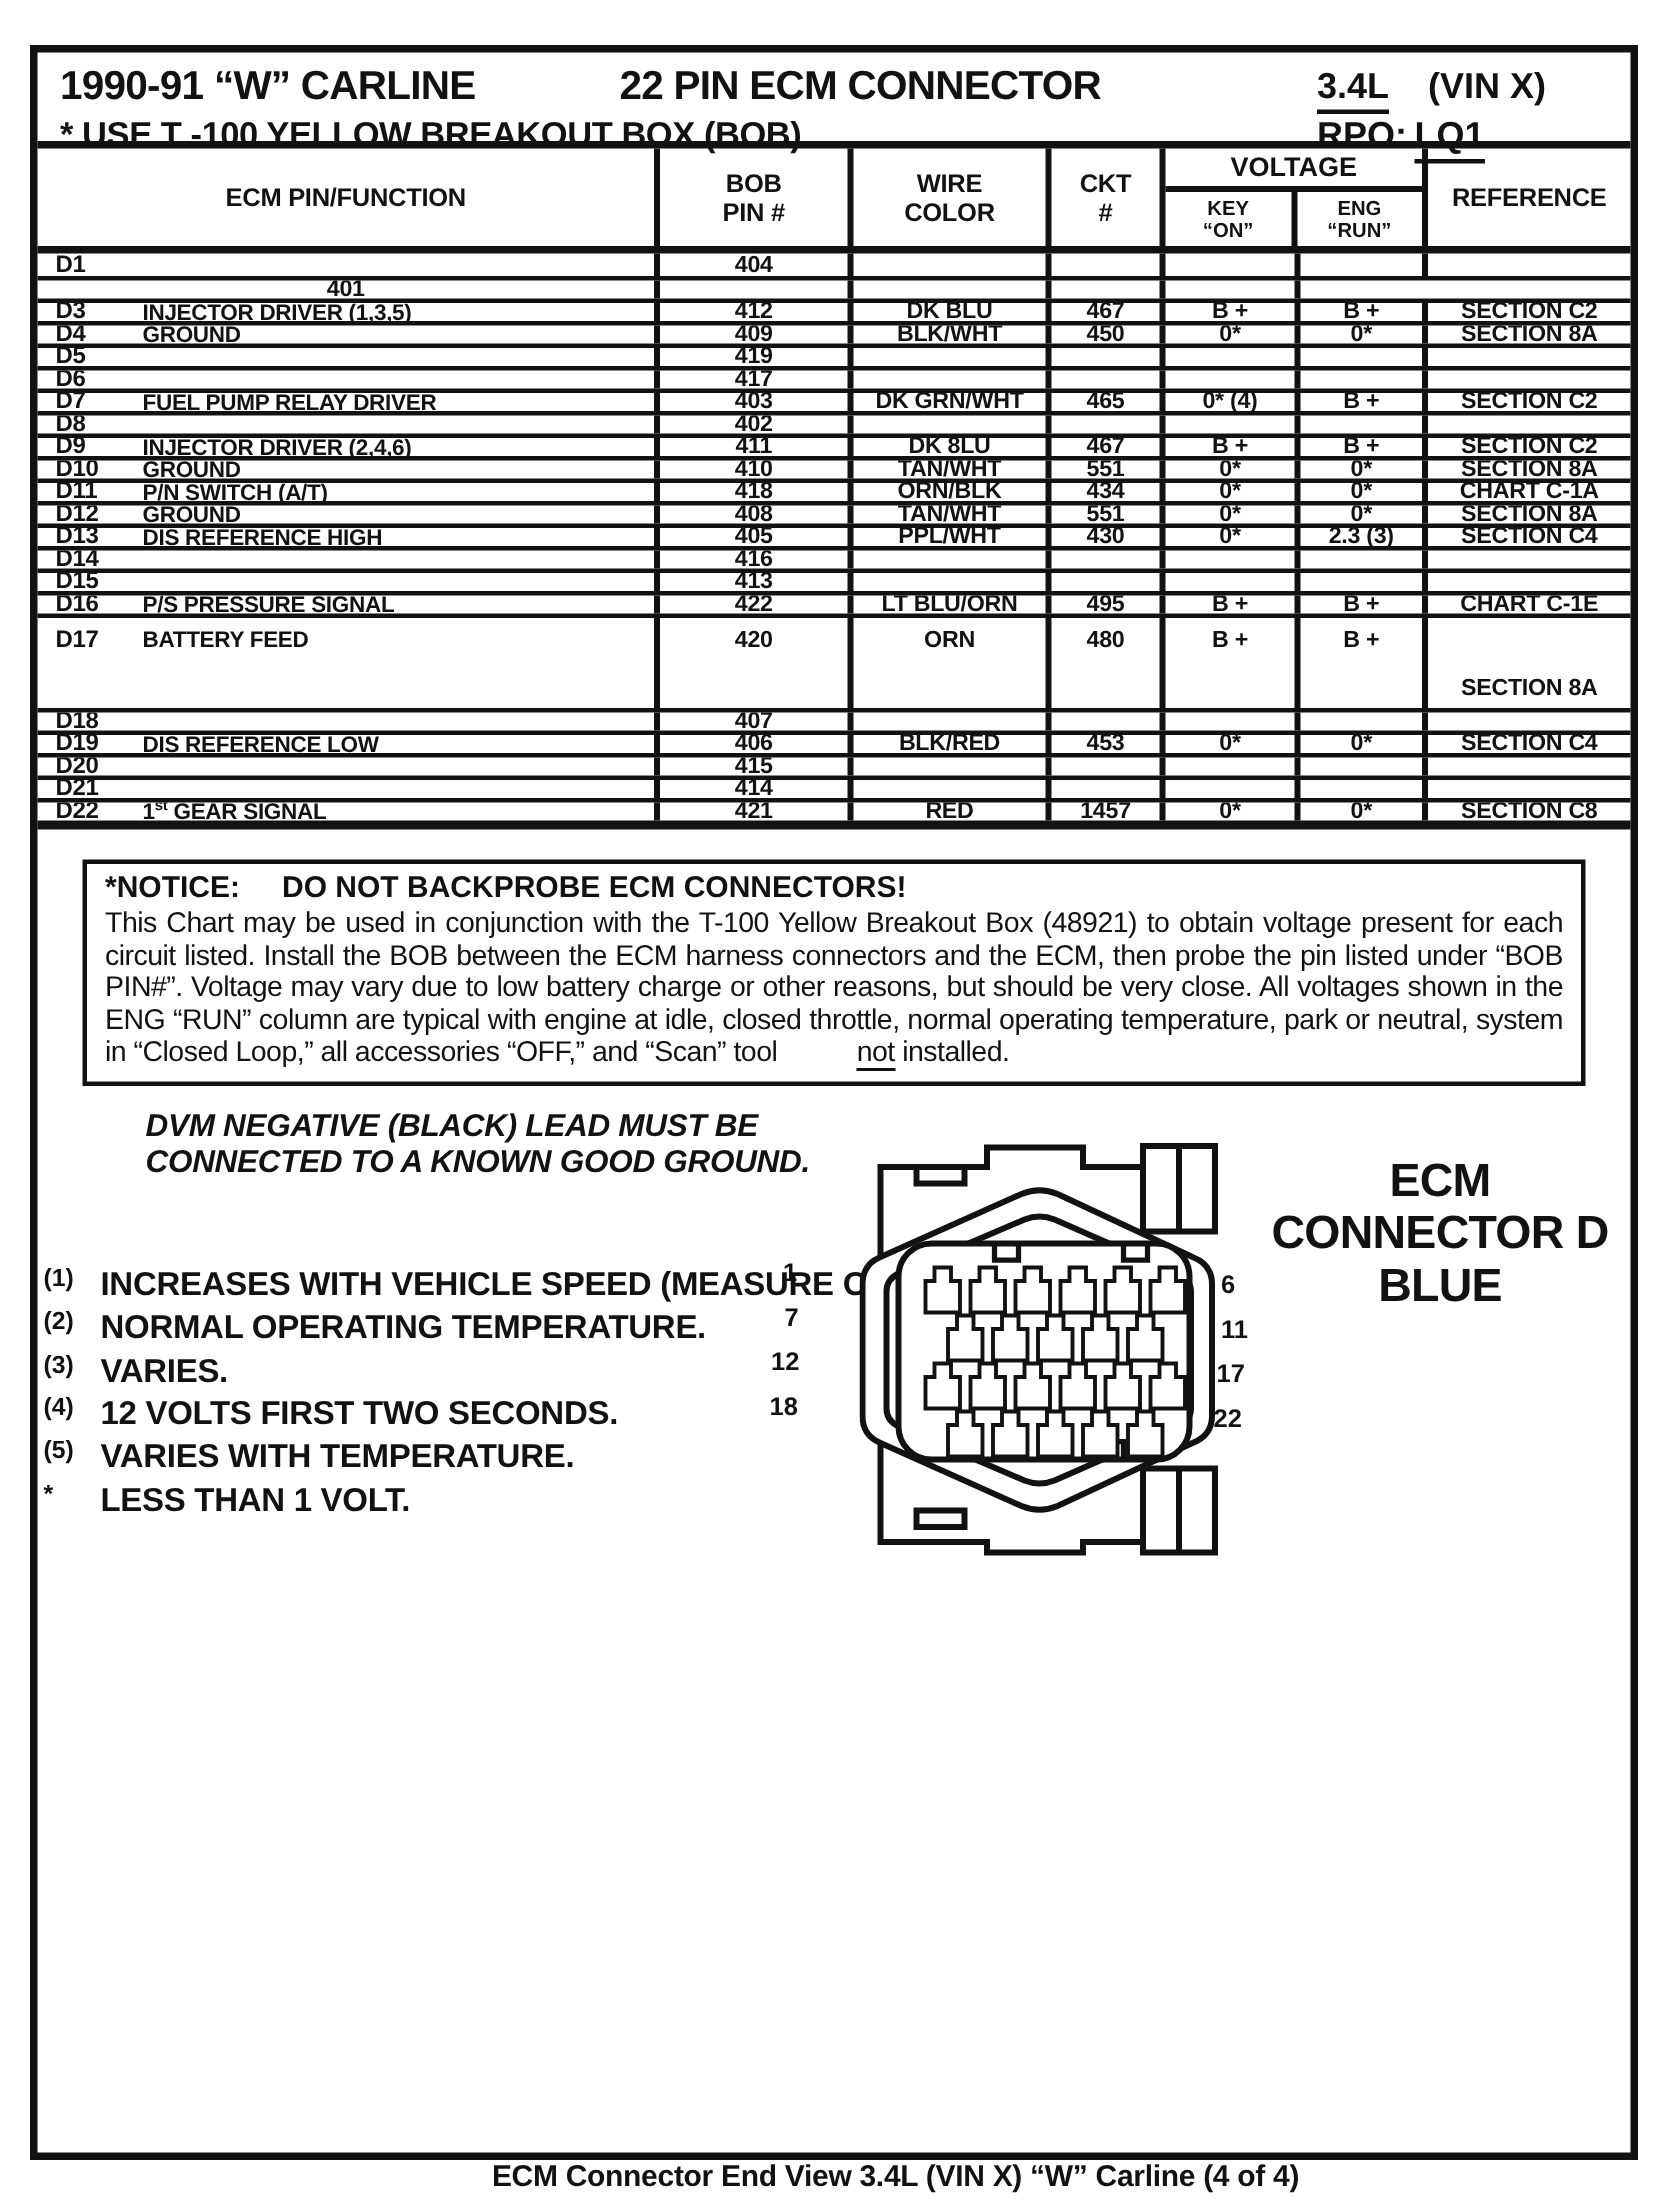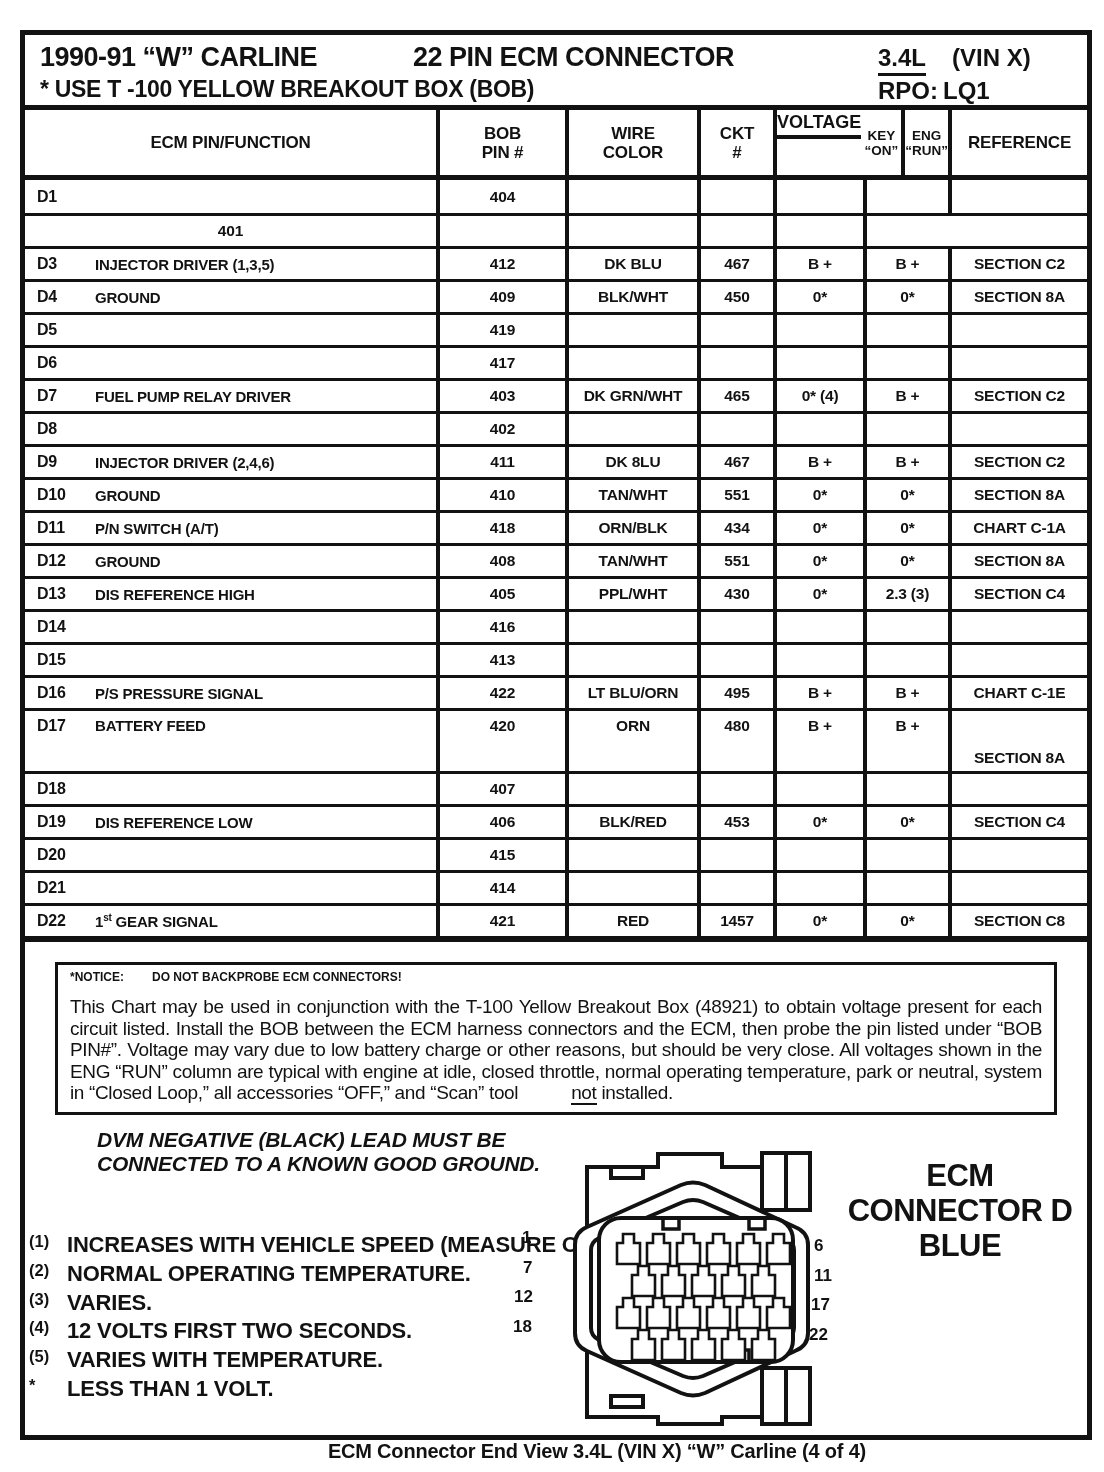--- a/index.html
+++ b/index.html
@@ -3,61 +3,61 @@
 <meta charset="utf-8">
 <style>
   * { box-sizing: border-box; margin: 0; padding: 0; }
   html,body { width:1104px; height:1472px; background:#ffffff; }
   body { font-family:"Liberation Sans", sans-serif; color:#121212; position:relative; overflow:hidden; }
 
   .frame { position:absolute; left:20px; top:30px; width:1072px; height:1410px;
            border:5px solid #121212; background:#fff; }
 
   
-  .hdr { position:relative; height:75px; border-bottom:5px solid #121212; }
+  .hdr { position:relative; height:64px; border-bottom:5px solid #121212; }
   .t1l { position:absolute; left:15px; top:7px;  font-size:27px; font-weight:700; letter-spacing:-0.5px; }
   .t1c { position:absolute; left:388px; top:7px; font-size:27px; font-weight:700; letter-spacing:-0.5px; }
   .t1r { position:absolute; left:853px; top:9px; font-size:24px; font-weight:700; display:flex; gap:26px; }
   .t2l { position:absolute; left:15px; top:41px; font-size:23px; font-weight:700; letter-spacing:-0.3px; }
   .t2r { position:absolute; left:853px; top:42px; font-size:24px; font-weight:700; display:flex; gap:5px; }
   .uline { border-bottom:3px solid #121212; padding-bottom:1px; }
 
   
   .thead { display:grid; grid-template-columns:411px 129px 132px 76px 90px 85px auto;
            height:70px; border-bottom:5px solid #121212; }
   .th { display:flex; flex-direction:column; justify-content:center; align-items:center;
         text-align:center; font-weight:700; font-size:17px; line-height:19px; letter-spacing:-0.2px; }
   .thead > div + div { border-left:4px solid #121212; }
-  .volt { display:flex; flex-direction:row; }
+  .volt { display:flex; flex-direction:column; }
   .volt .vtop { height:29px; border-bottom:4px solid #121212; display:flex; align-items:center; justify-content:center;
                 font-weight:700; font-size:18px; }
   .volt .vbot { flex:1; display:flex; }
   .volt .vbot > div { flex:1; display:flex; flex-direction:column; align-items:center; justify-content:center;
                       font-weight:700; font-size:13.5px; line-height:15px; }
   .volt .vbot > div + div { border-left:4px solid #121212; }
 
   .tbody { border-bottom:6px solid #121212; }
-  .row { display:grid; grid-template-columns:411px 129px 132px 76px 90px 85px auto; height:33px; }
+  .row { display:grid; grid-template-columns:411px 129px 132px 76px 90px 85px auto; height:15px; }
   .row + .row { border-top:3px solid #121212; }
   .row.tall { height:63px; }
   .c { display:flex; align-items:center; justify-content:center; font-weight:700; font-size:15.5px;
        letter-spacing:-0.2px; overflow:hidden; white-space:nowrap; }
   .row > .c + .c { border-left:4px solid #121212; }
   .fcell { justify-content:flex-start; padding-left:12px; }
   .fcell .pin { width:58px; font-size:16px; }
   .fcell .fn  { font-size:15px; }
   .fn sup { font-size:10px; vertical-align:super; }
   .row.tall .c { align-items:flex-start; padding-top:6px; }
   .row.tall .ref { align-items:flex-end; padding-bottom:4px; }
 
   
   .lower { position:relative; height:490px; }
   .notice { position:absolute; left:30px; top:20px; width:1002px; border:3px solid #121212;
             padding:5px 12px 8px 12px; }
-  .notice .nt { font-size:12px; font-weight:700; margin-bottom:12px; }
+  .notice .nt { font-size:20px; font-weight:700; margin-bottom:1px; }
   .notice .nt .nh { margin-left:28px; }
   .notice .nb { font-size:19px; line-height:21.5px; text-align:justify; letter-spacing:-0.35px; }
   .uword { border-bottom:2.5px solid #121212;margin-left:48px; }
 
   .dvm { position:absolute; left:72px; top:186px; font-size:21px; line-height:24px;
          font-weight:700; font-style:italic; letter-spacing:-0.2px; }
 
   .fnotes { position:absolute; left:4px; top:290px; }
   .fn-item { display:flex; height:28.8px; align-items:flex-start; }
   .fn-label { width:38px; font-weight:700; font-size:16.5px; }

